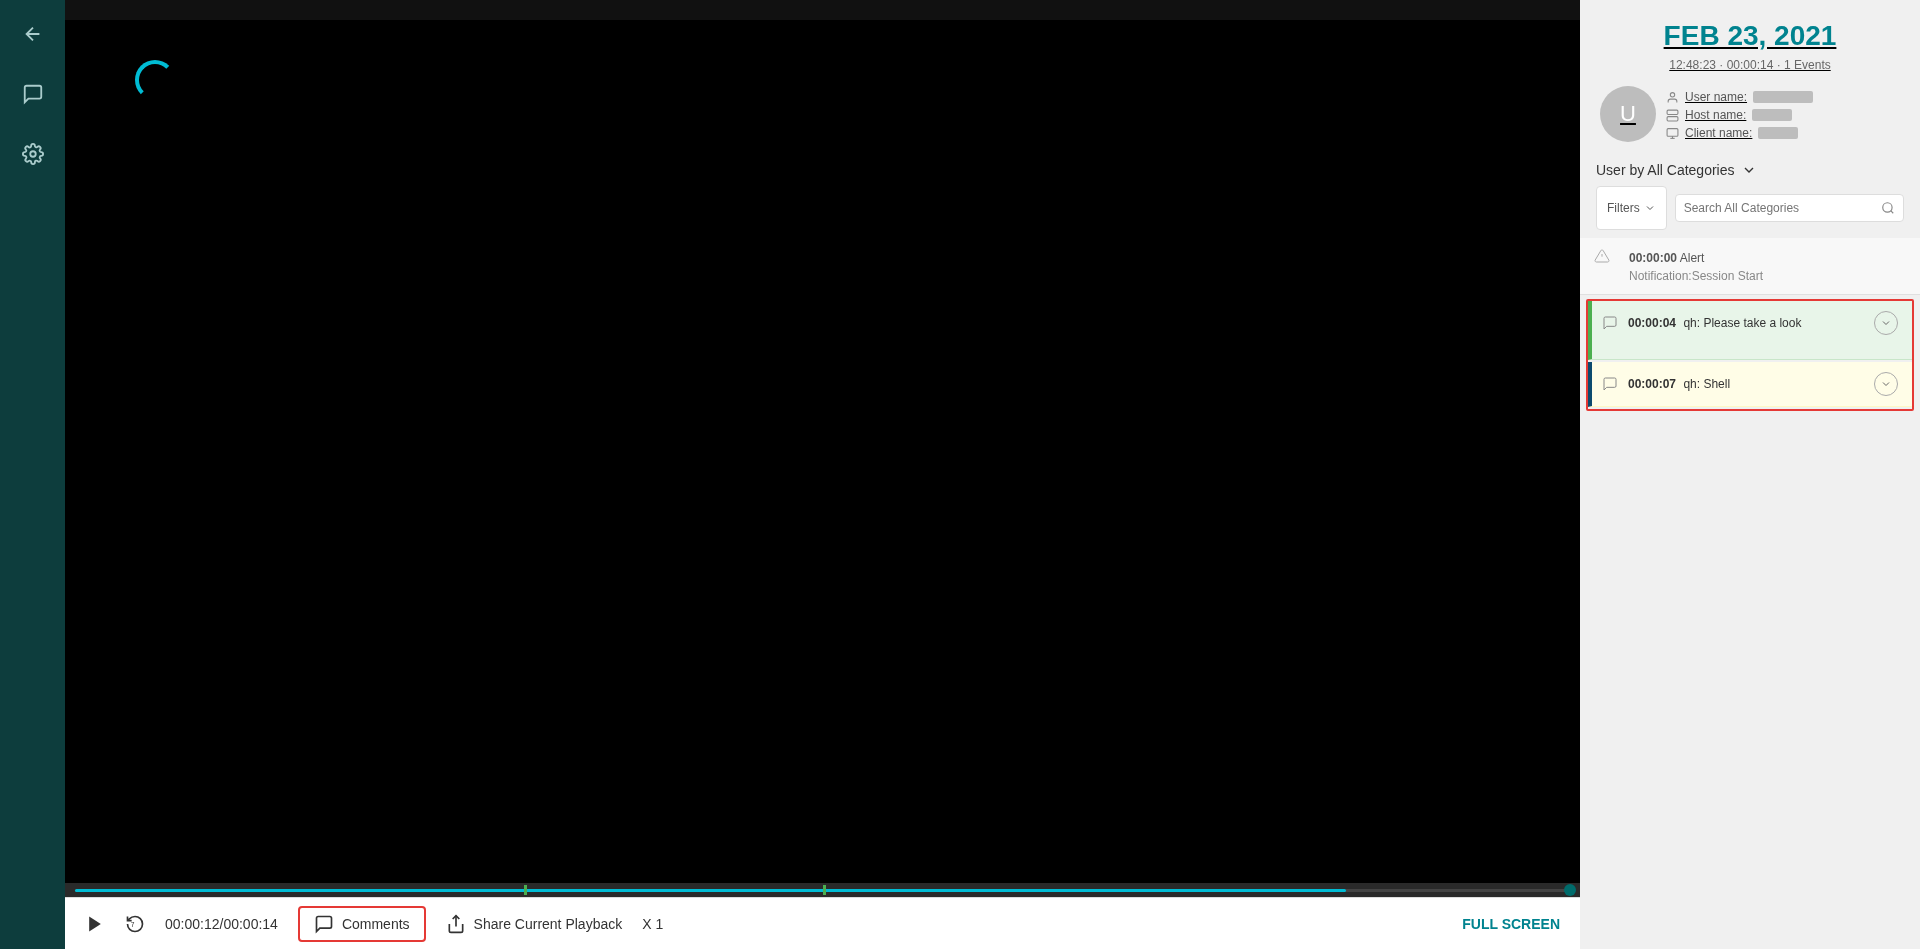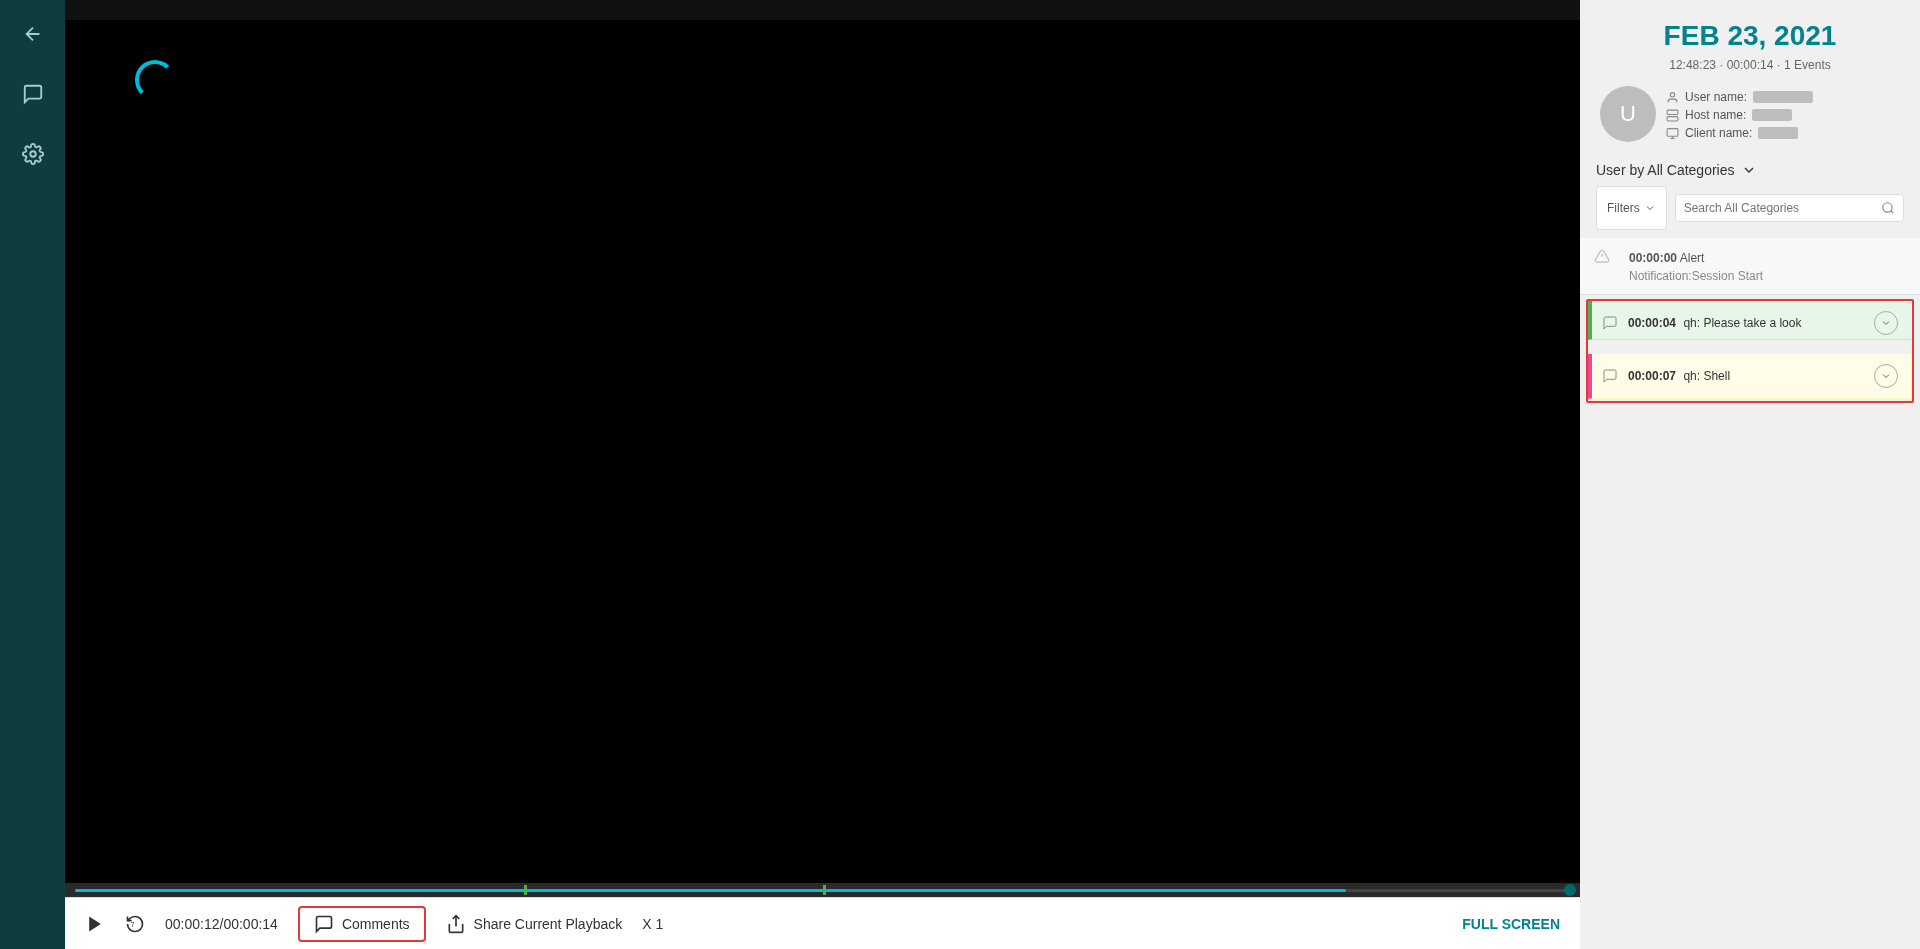--- a/index.html
+++ b/index.html
@@ -156,20 +156,21 @@
       display: flex;
       flex-direction: column;
       flex-shrink: 0;
       overflow: hidden;
     }
 
     
     .session-header {
       padding: 20px 20px 12px;
       background: #f0f0f0;
+      text-decoration: underline;
     }
     .session-date {
       font-size: 28px;
       font-weight: 700;
       color: #00838f;
       text-align: center;
       margin-bottom: 6px;
     }
     .session-meta {
       font-size: 12px;
@@ -292,27 +293,27 @@
       flex-shrink: 0;
     }
     .event-expand svg { width: 12px; height: 12px; color: #666; }
 
     
     .event-row-green {
       border-left: 4px solid #4caf50;
       background: #e8f5e9;
       display: flex;
       align-items: center;
-      padding: 10px 14px 4px 10px;
+      padding: 10px 14px 24px 10px;
       gap: 10px;
-      margin-bottom: 14px;
+      margin-bottom: 2px;
       border-bottom: 1px solid #c8e6c9;
     }
     .event-row-yellow {
-      border-left: 4px solid #ec4899;
+      border-left: 4px solid #0c4a6e;
       background: #fffde7;
       display: flex;
       align-items: center;
       padding: 10px 14px 10px 10px;
       gap: 10px;
       margin-bottom: 2px;
       border-bottom: 1px solid #fff9c4;
     }
     .event-row-red {
       border-left: 4px solid #f44336;

